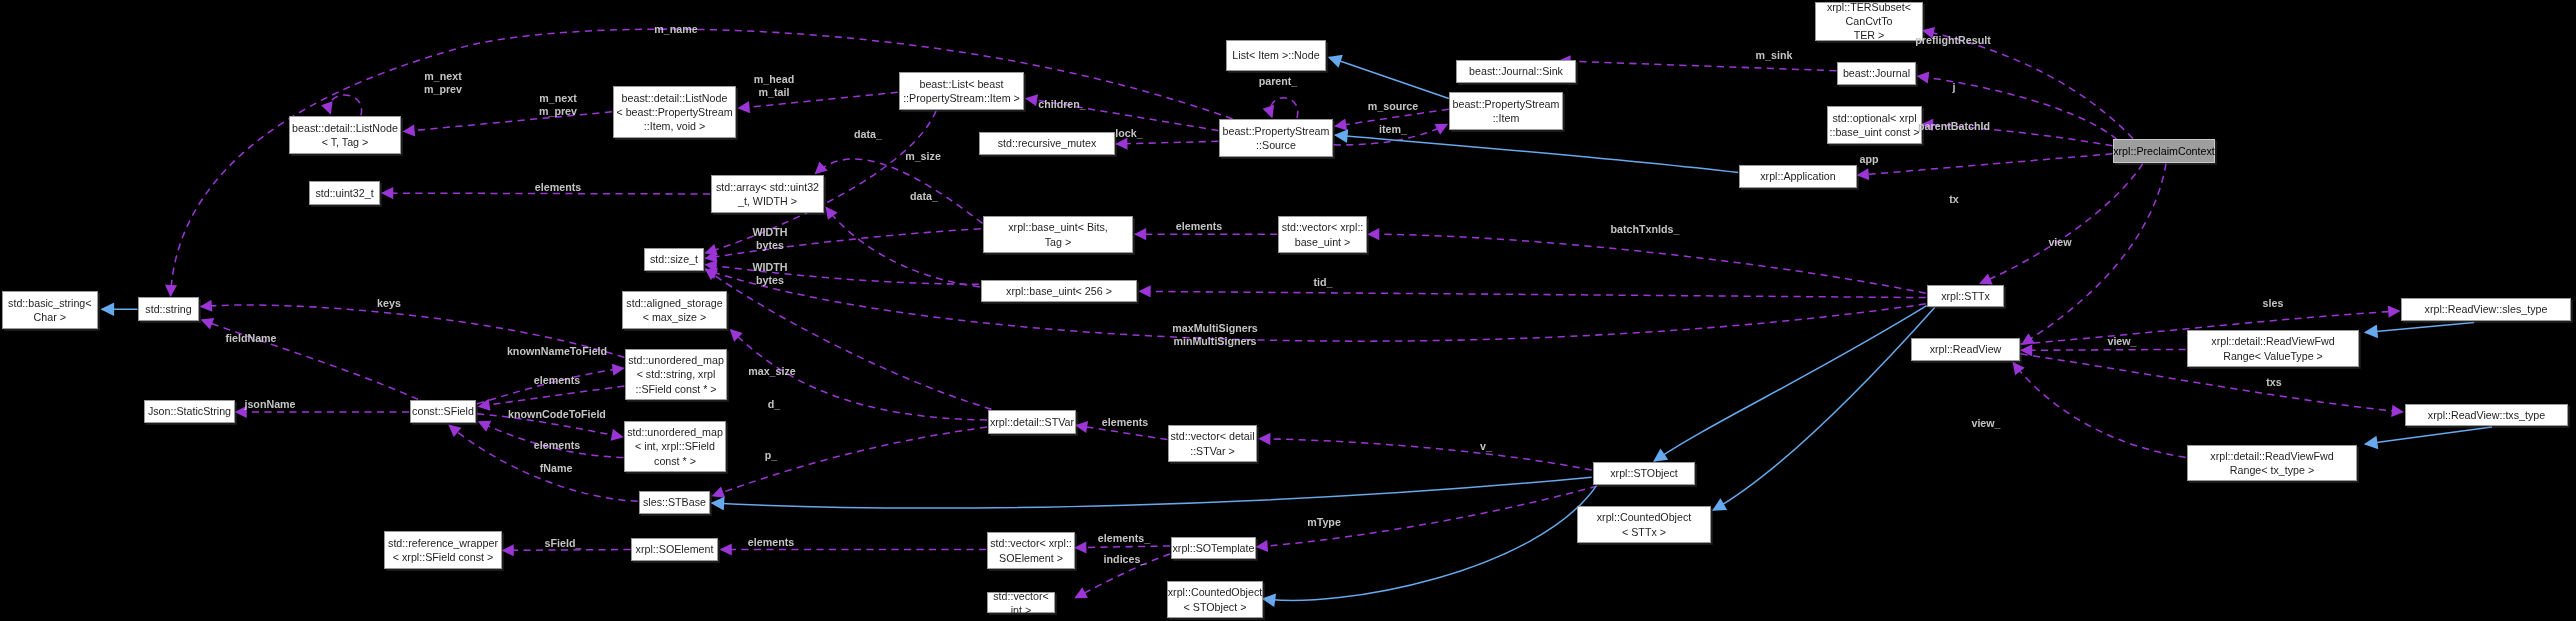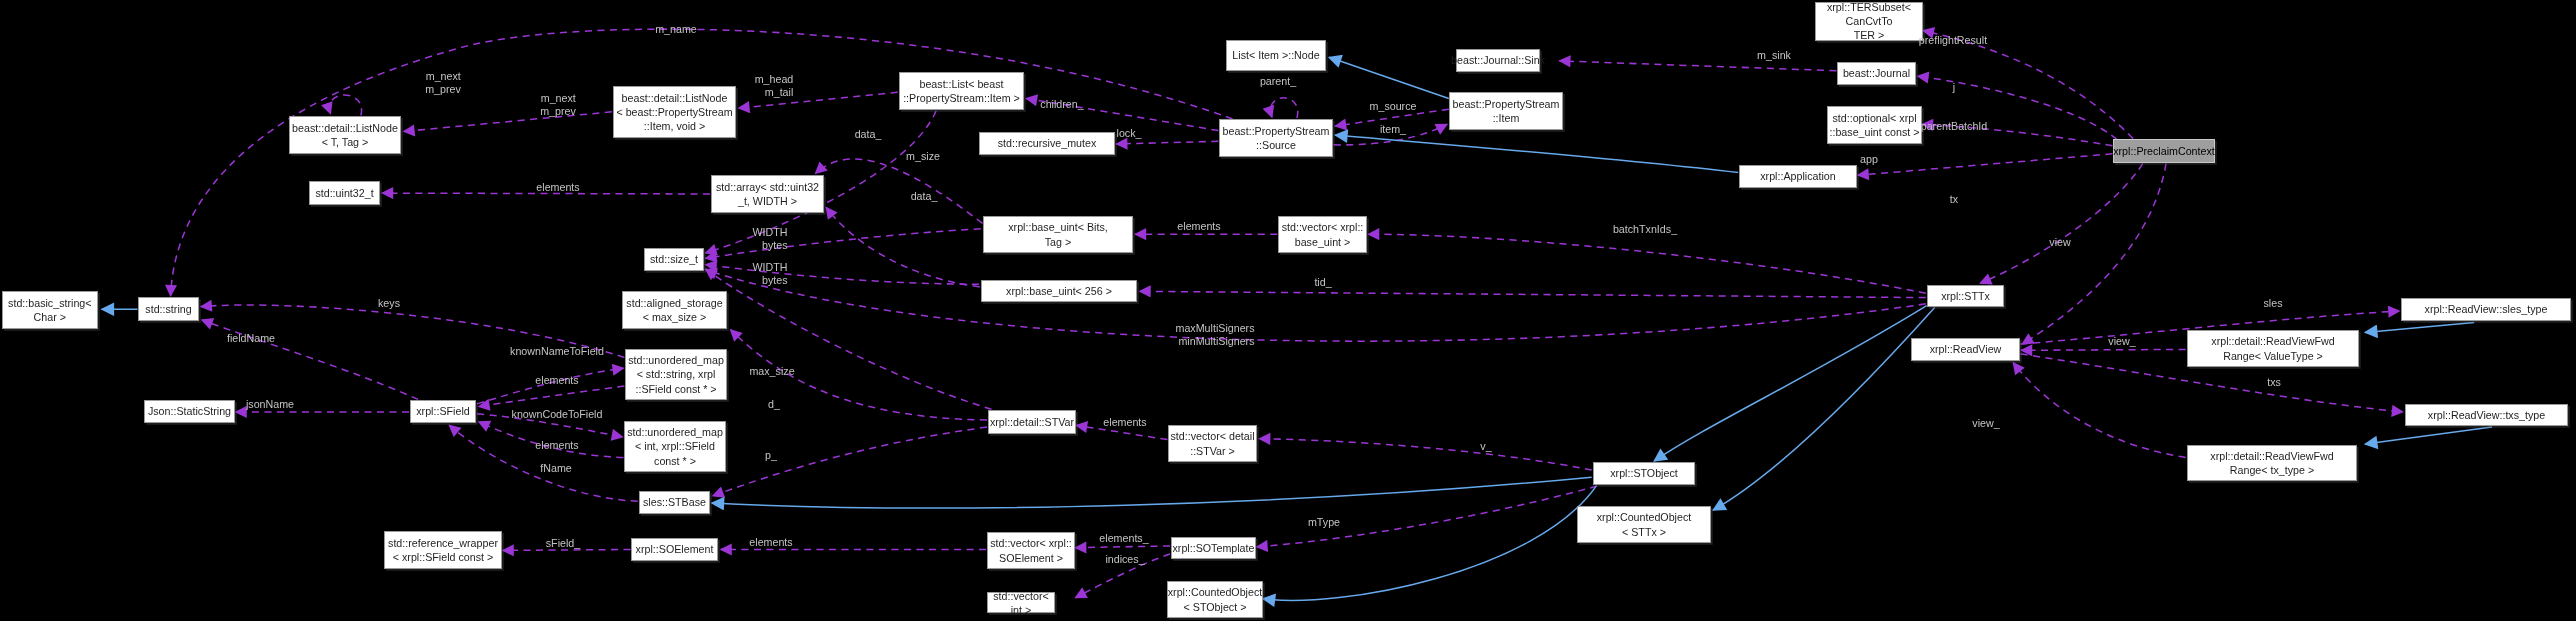--- a/index.html
+++ b/index.html
@@ -7,21 +7,21 @@
           font-family:"Liberation Sans", sans-serif;overflow:hidden;}
   #edges{position:absolute;left:0;top:0;width:2576px;height:622px;}
   path.e{fill:none;stroke:var(--usage,#9c35d6);stroke-width:1.7;stroke-dasharray:8 6;}
   path.b{fill:none;stroke:var(--inh,#66a9ec);stroke-width:1.7;}
   .node{position:absolute;display:flex;align-items:center;justify-content:center;
         background:var(--nodefill,#fff);border:0.9px solid var(--nodeborder,#9a9a9a);
         color:var(--nodetext,#1f1f1f);font-size:10.7px;line-height:1.32;text-align:center;
         white-space:pre-line;box-sizing:border-box;box-shadow:1.8px 1.8px 0 rgba(90,90,90,.35);}
   .node.main{background:var(--mainfill,#9e9e9e);border-color:#c9c9c9;color:#000;}
   .elabel{position:absolute;transform:translate(-50%,-50%);color:var(--elabel,#c4c4c4);
-          font-size:10.7px;line-height:1.25;text-align:right;white-space:pre-line;}
+          font-size:10.7px;line-height:1.25;text-align:center;white-space:pre-line;font-weight:bold;}
 </style>
 </head>
 <body>
 
 <div id="canvas">
 
 <svg id="edges" xmlns="http://www.w3.org/2000/svg" width="2576" height="622" viewBox="0 0 2884 696">
   <defs>
     <marker id="ap" viewBox="0 0 10 10" refX="9" refY="5" markerWidth="11" markerHeight="8" orient="auto">
       <path d="M0,0 L10,5 L0,10 z" fill="var(--usage,#9c35d6)"></path>
@@ -108,31 +108,31 @@
 <div class="node" style="left:644px;top:248px;width:60px;height:23px">std::size_t</div>
 <div class="node" style="left:622px;top:291px;width:105px;height:38px">std::aligned_storage
 &lt; max_size &gt;</div>
 <div class="node" style="left:625px;top:349px;width:102px;height:51px">std::unordered_map
 &lt; std::string, xrpl
 ::SField const * &gt;</div>
 <div class="node" style="left:624px;top:421px;width:102px;height:51px">std::unordered_map
 &lt; int, xrpl::SField
 const * &gt;</div>
 <div class="node" style="left:639px;top:491px;width:71px;height:23px">sles::STBase</div>
-<div class="node" style="left:410px;top:400px;width:66px;height:23px">xrpl::SField</div>
+<div class="node" style="left:410px;top:400px;width:66px;height:23px">const::SField</div>
 <div class="node" style="left:144px;top:400px;width:91px;height:23px">Json::StaticString</div>
 <div class="node" style="left:384px;top:531px;width:118px;height:38px">std::reference_wrapper
 &lt; xrpl::SField const &gt;</div>
 <div class="node" style="left:631px;top:538px;width:87px;height:23px">xrpl::SOElement</div>
 <div class="node" style="left:1226px;top:40px;width:100px;height:31px">List&lt; Item &gt;::Node</div>
 <div class="node" style="left:1219px;top:119px;width:114px;height:38px">beast::PropertyStream
 ::Source</div>
 <div class="node" style="left:1449px;top:92px;width:114px;height:38px">beast::PropertyStream
 ::Item</div>
-<div class="node" style="left:1456px;top:49px;width:84px;height:23px">beast::Journal::Sink</div>
+<div class="node" style="left:1456px;top:60px;width:120px;height:23px">beast::Journal::Sink</div>
 <div class="node" style="left:1837px;top:62px;width:79px;height:23px">beast::Journal</div>
 <div class="node" style="left:1815px;top:1.8px;width:108px;height:39px">xrpl::TERSubset&lt; CanCvtTo
 TER &gt;</div>
 <div class="node" style="left:1827px;top:106px;width:95px;height:38px">std::optional&lt; xrpl
 ::base_uint const &gt;</div>
 <div class="node" style="left:1739px;top:165px;width:118px;height:23px">xrpl::Application</div>
 <div class="node main" style="left:2113px;top:139px;width:102px;height:24px">xrpl::PreclaimContext</div>
 <div class="node" style="left:1278px;top:216px;width:89px;height:37px">std::vector&lt; xrpl::
 base_uint &gt;</div>
 <div class="node" style="left:983px;top:216px;width:150px;height:37px">xrpl::base_uint&lt; Bits,

